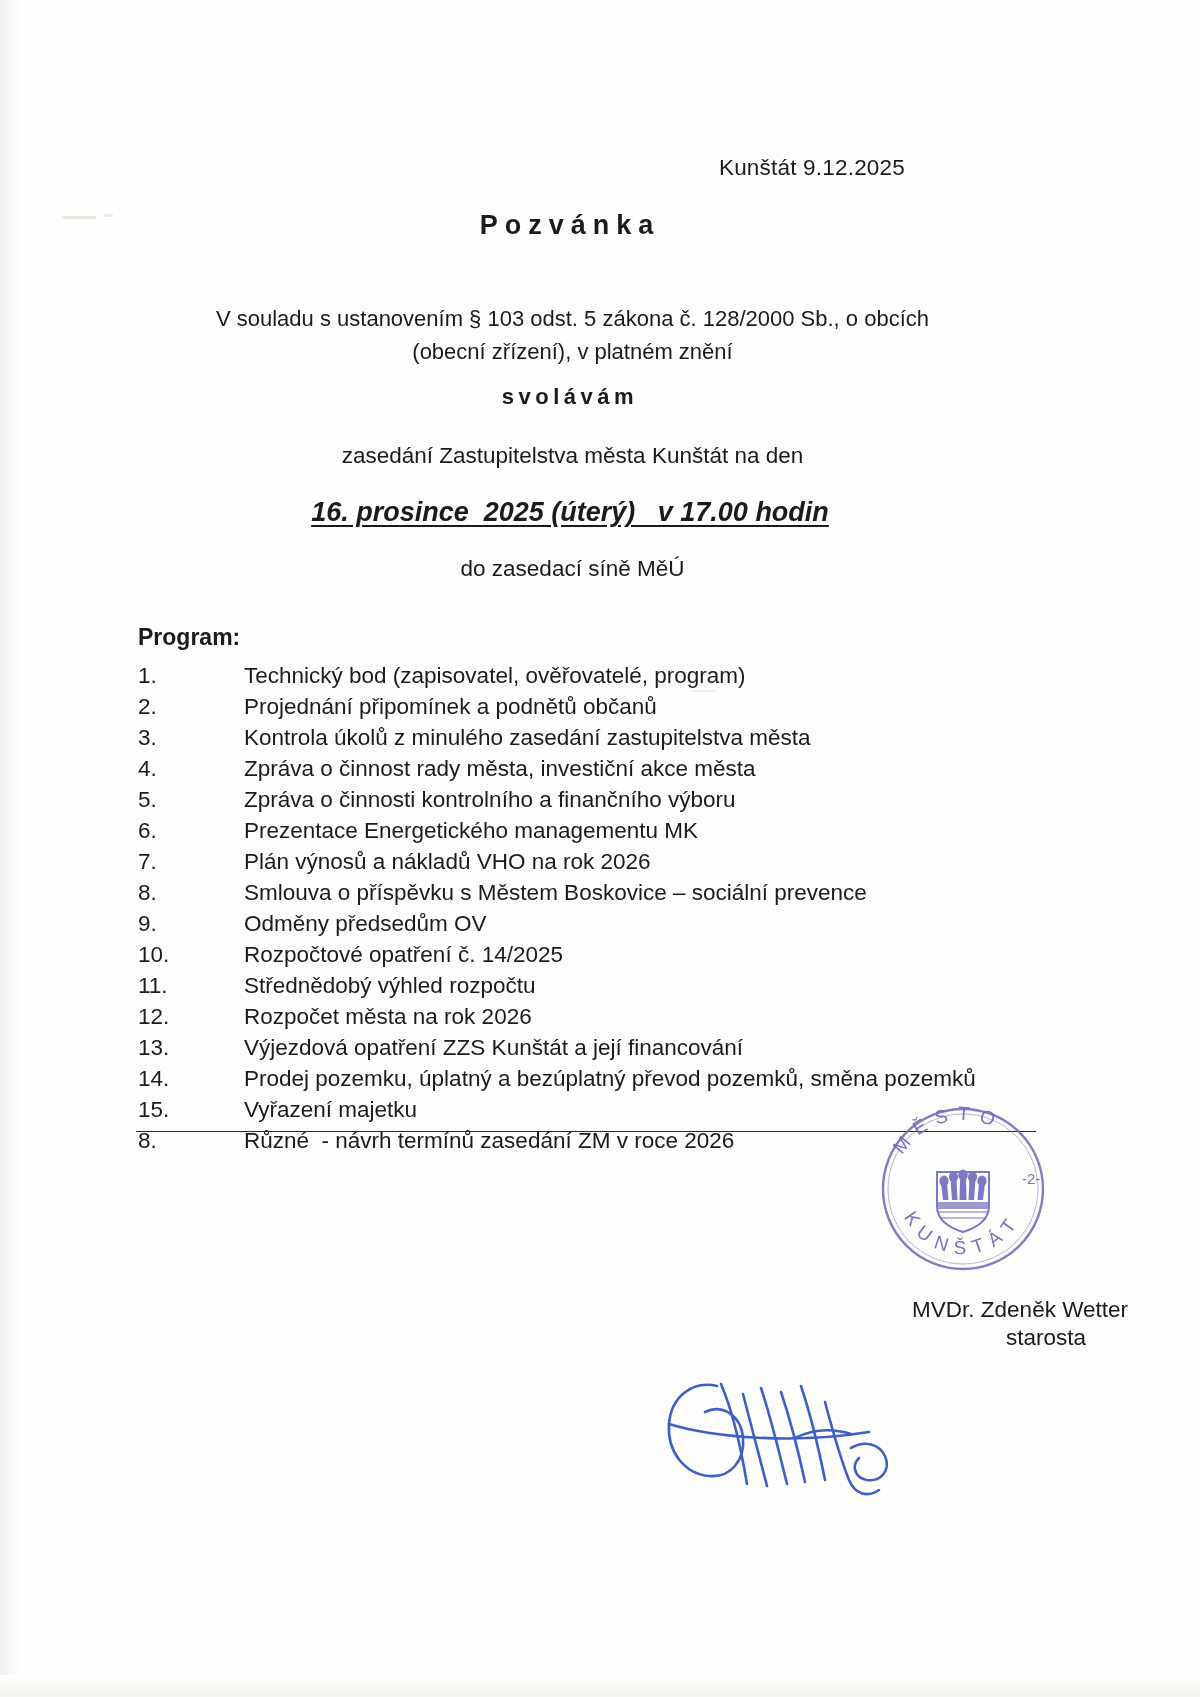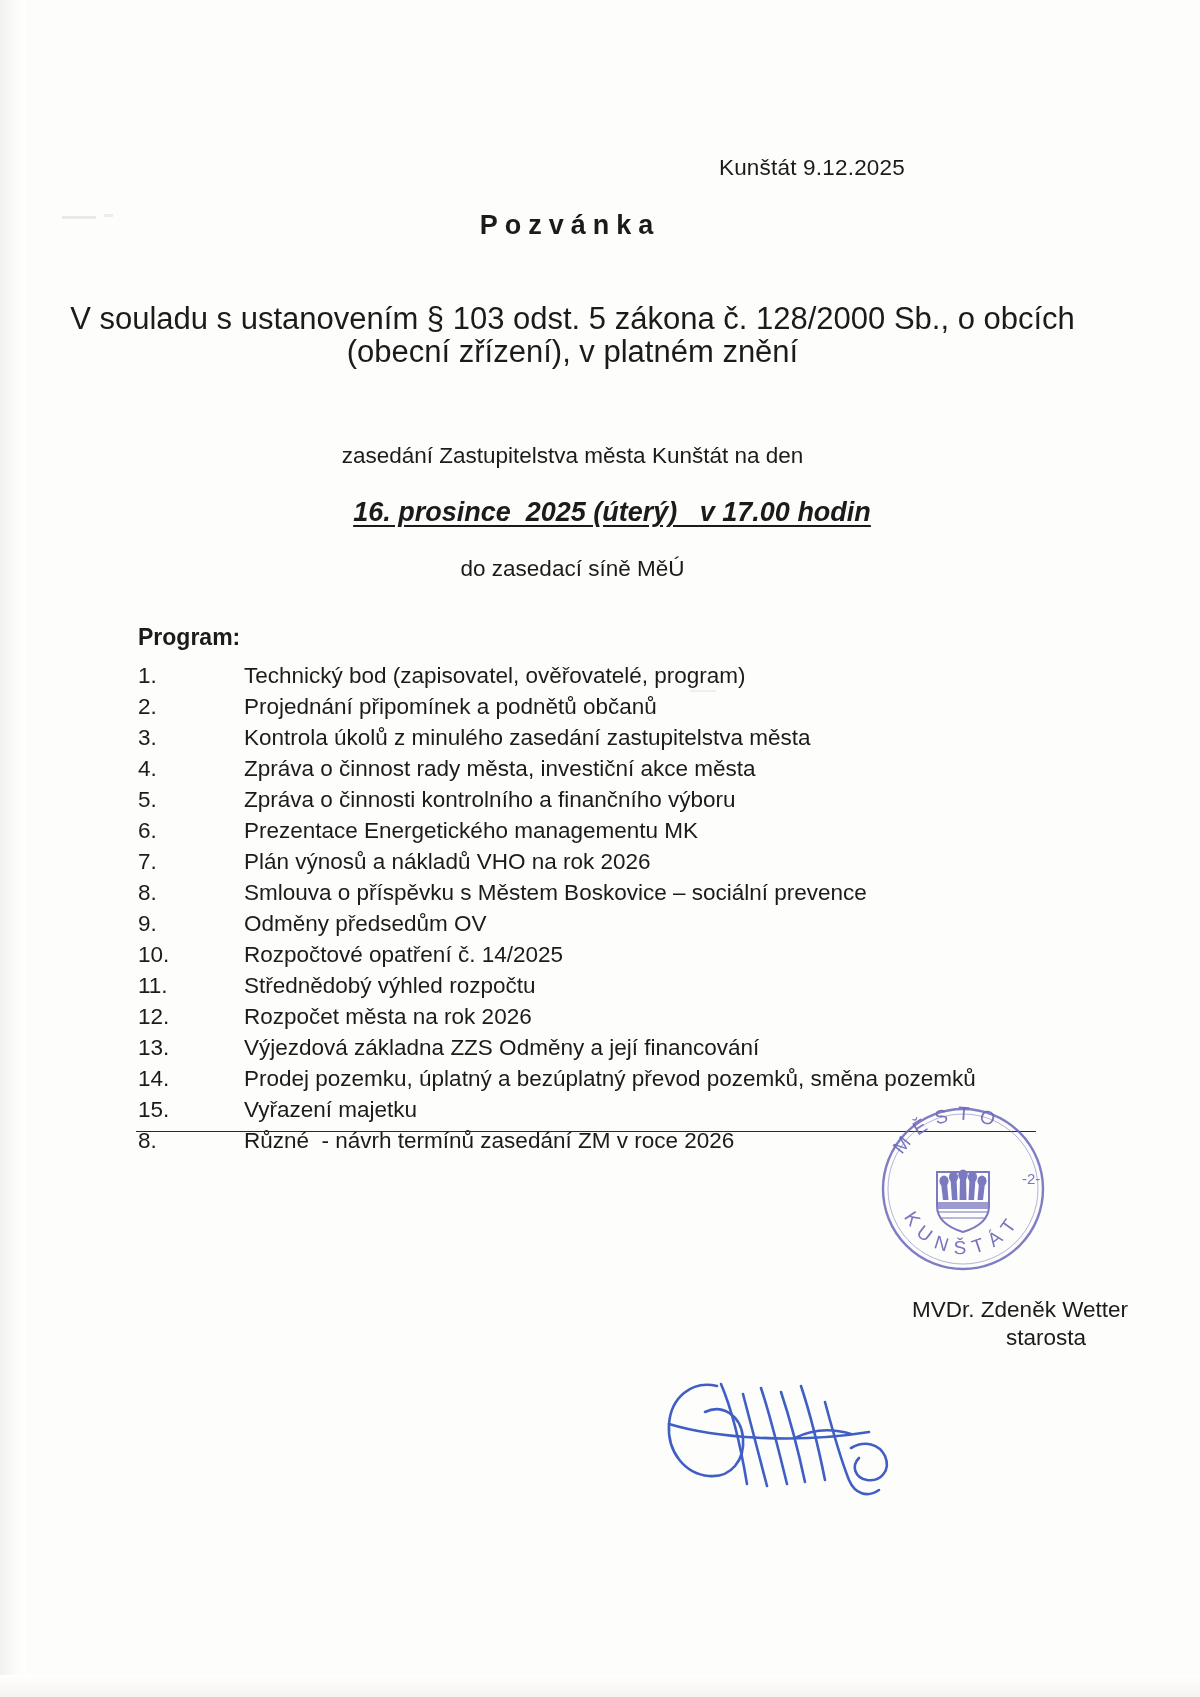--- a/index.html
+++ b/index.html
@@ -54,21 +54,21 @@
     text-align: center;
     font-size: 27px;
     font-weight: bold;
     letter-spacing: 7px;
   }
   .intro {
     position: absolute;
     left: 0; top: 302px;
     width: 1145px;
     text-align: center;
-    font-size: 31px;
+    font-size: 22px;
     line-height: 33px;
   }
   .svolavam {
     position: absolute;
     left: 0; top: 384px;
     width: 1140px;
     text-align: center;
     font-size: 22px;
     font-weight: bold;
     letter-spacing: 4.5px;
@@ -78,21 +78,20 @@
     left: 0; top: 443px;
     width: 1145px;
     text-align: center;
     font-size: 22.5px;
   }
   .big-date {
     position: absolute;
     left: 0; top: 497px;
     width: 1140px;
     text-align: center;
-    padding-left: 42px;
   }
   .big-date span {
     font-size: 27px;
     font-weight: bold;
     font-style: italic;
     text-decoration: underline;
     text-underline-offset: 4px;
     white-space: pre;
   }
   .venue-line {
@@ -182,20 +181,21 @@
 
   <div class="date-line">Kunštát 9.12.2025</div>
 
   <div class="doc-title">Pozvánka</div>
 
   <div class="intro">
     <div>V souladu s ustanovením § 103 odst. 5 zákona č. 128/2000 Sb., o obcích</div>
     <div>(obecní zřízení), v platném znění</div>
   </div>
 
+  <div class="svolavam">svolávám</div>
 
   <div class="session-line">zasedání Zastupitelstva města Kunštát na den</div>
 
   <div class="big-date">
     <span>16. prosince  2025 (úterý)   v 17.00 hodin</span>
   </div>
 
   <div class="venue-line">do zasedací síně MěÚ</div>
 
   <div class="program-heading">Program:</div>
@@ -244,21 +244,21 @@
     <div class="agenda-row">
       <span class="agenda-num">11.</span>
       <span class="agenda-text">Střednědobý výhled rozpočtu</span>
     </div>
     <div class="agenda-row">
       <span class="agenda-num">12.</span>
       <span class="agenda-text">Rozpočet města na rok 2026</span>
     </div>
     <div class="agenda-row">
       <span class="agenda-num">13.</span>
-      <span class="agenda-text">Výjezdová základna ZZS Odměny a její financování</span>
+      <span class="agenda-text">Výjezdová opatření ZZS Kunštát a její financování</span>
     </div>
     <div class="agenda-row">
       <span class="agenda-num">14.</span>
       <span class="agenda-text">Prodej pozemku, úplatný a bezúplatný převod pozemků, směna pozemků</span>
     </div>
     <div class="agenda-row">
       <span class="agenda-num">15.</span>
       <span class="agenda-text">Vyřazení majetku</span>
     </div>
     <div class="agenda-row">

